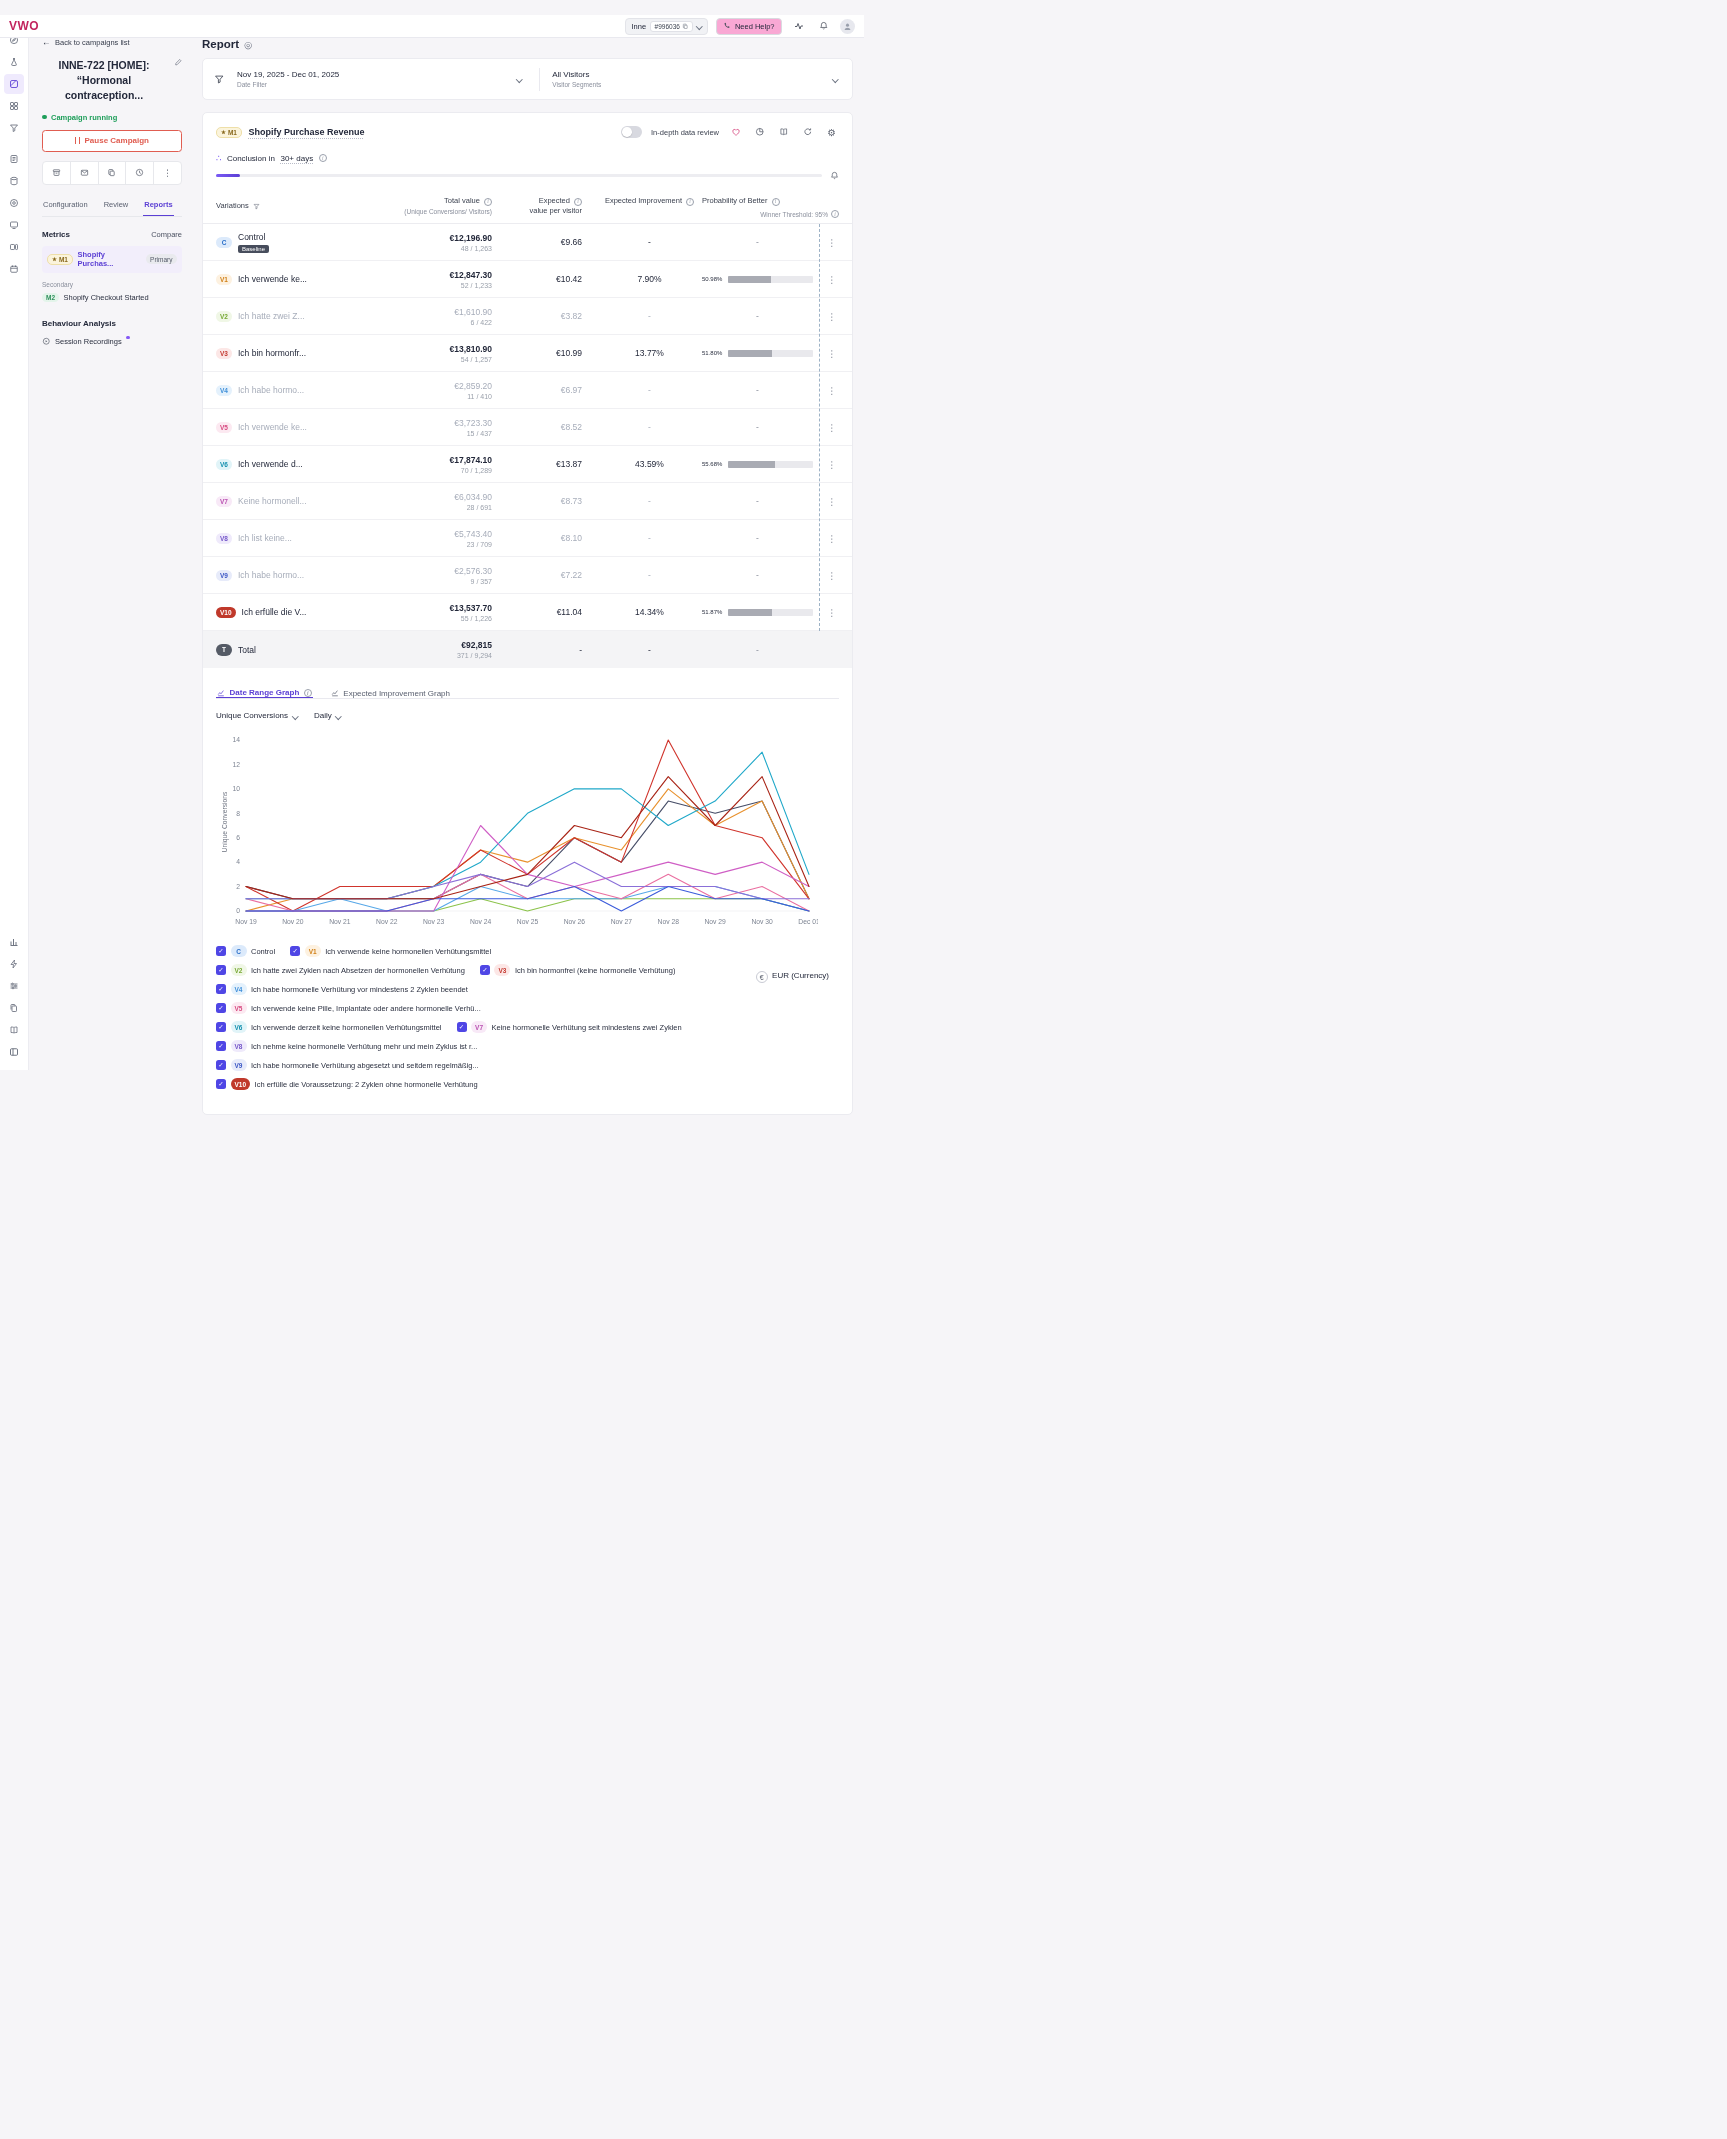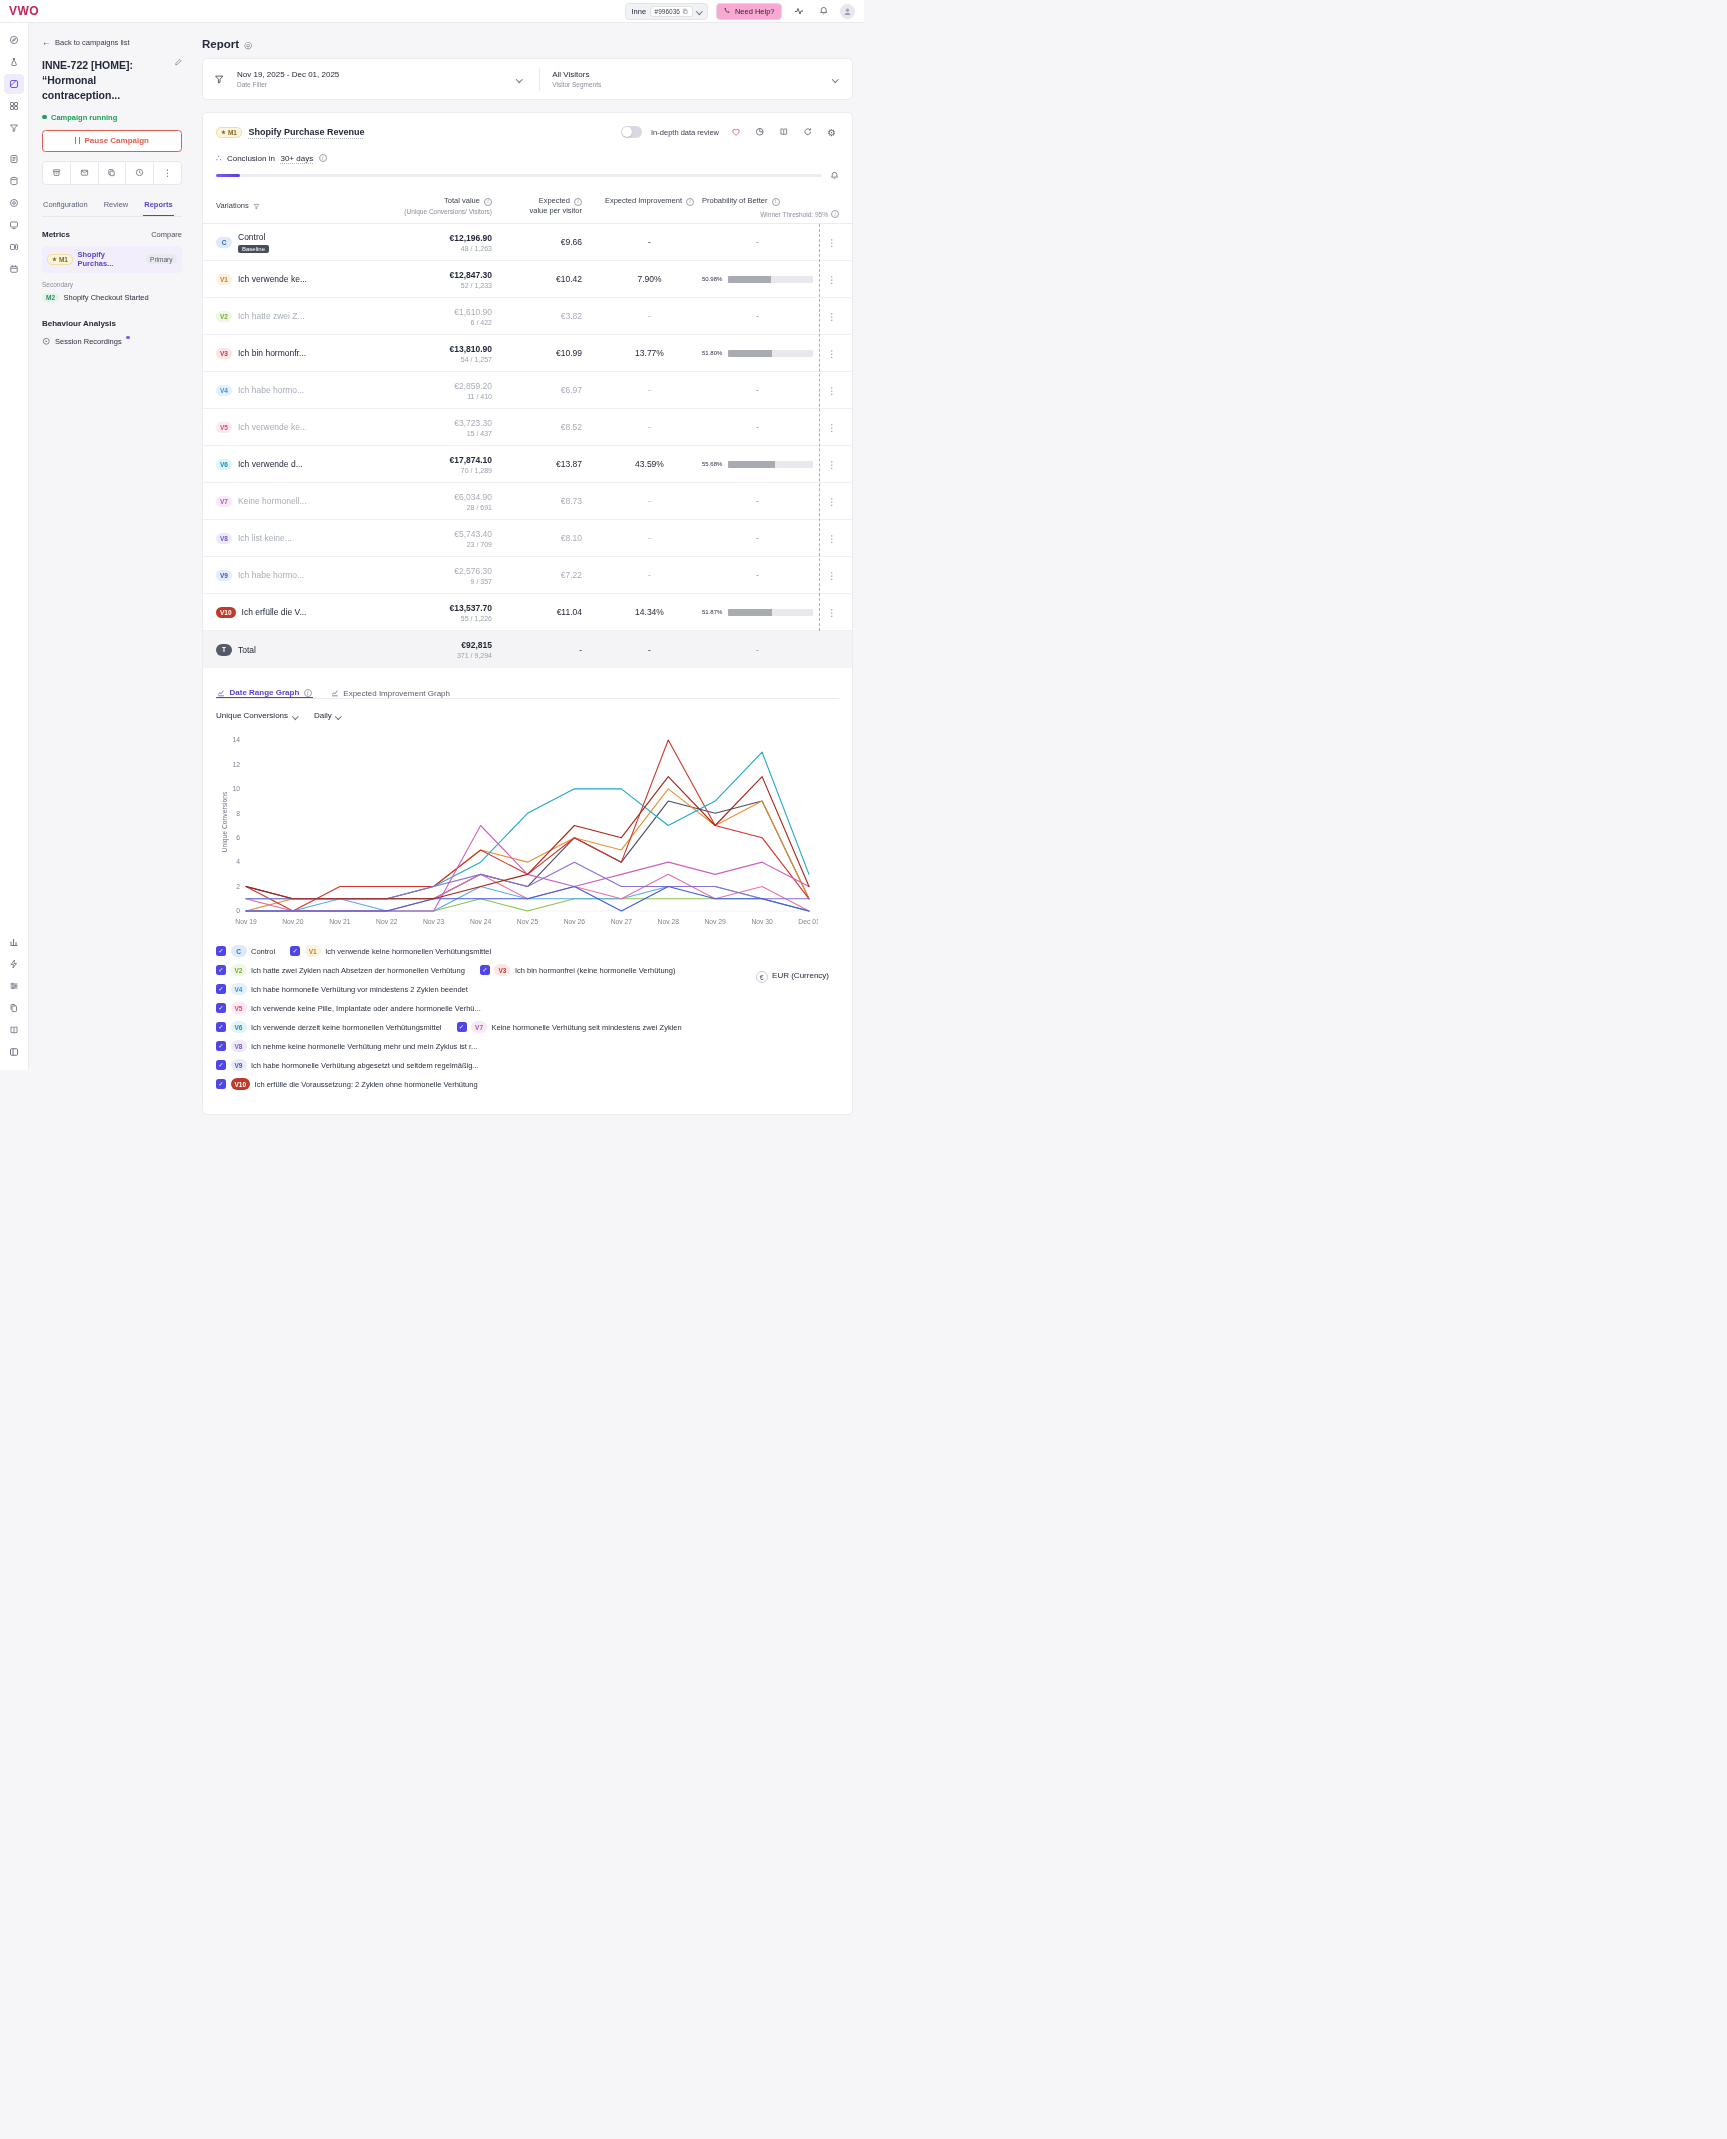--- a/index.html
+++ b/index.html
@@ -1,40 +1,40 @@
 <!DOCTYPE html>
 <html style="font-size:8px"><head>
 <meta charset="utf-8">
 <style>
   * { box-sizing: border-box; margin: 0; padding: 0; }
   html,body { width:864px; min-height:1070px; background:#f6f5f8; font-family:"Liberation Sans",sans-serif; color:#23283a; }
 
   
-  .topbar { position:absolute; top:0; left:0; width:864px; height:23px; background:#fff; border-bottom:0.5px solid #e9e9ef; display:flex; align-items:center; padding:0 9px; z-index:20;gap:46px; }
+  .topbar { position:absolute; top:15px; left:0; width:864px; height:23px; background:#fff; border-bottom:0.5px solid #e9e9ef; display:flex; align-items:center; padding:0 9px; z-index:20;gap:46px; }
   .logo { font-size:12px; font-weight:bold; color:#c2255e; letter-spacing:0.5px; }
   .topbar-right { margin-left:auto; display:flex; align-items:center; gap:8px; }
   .account-chip { display:flex; align-items:center; gap:4px; background:#f1f2f5; border:0.5px solid #e3e4e9; border-radius:4px; height:17px; padding:0 5px; font-size:7.5px; cursor:pointer; }
   .account-id { background:#fff; border:0.5px solid #e0e1e7; border-radius:3px; padding:1px 3.5px; font-size:6.5px; color:#3c4250; display:inline-flex; align-items:center; gap:2.5px; }
   .help-chip { display:flex; align-items:center; gap:4px; border:0.5px solid #d9dae0; border-radius:4px; height:17px; padding:0 6.5px; font-size:7.5px; background:#f9a8d4; cursor:pointer; }
   .icon-btn { width:17px; height:17px; display:flex; align-items:center; justify-content:center; cursor:pointer; color:#4a4f5c; }
   .avatar { width:15px; height:15px; border-radius:50%; background:#e7e8ee; display:flex; align-items:center; justify-content:center; }
 
   
   .rail { position:absolute; top:23px; left:0; width:29px; height:1047px; background:#fff; border-right:0.5px solid #ececf1; display:flex; flex-direction:column; align-items:center; padding:6px 0 7px; }
   .rail-ic { width:20px; height:20px; margin:1px 0; border-radius:4px; display:flex; align-items:center; justify-content:center; color:#606675; cursor:pointer; }
   .rail-ic svg { stroke:#606675; }
   .rail-ic.active { background:#efeafd; }
   .rail-ic.active svg { stroke:#5b3fd4; }
   .rail-gap { height:9px; }
   .rail-spacer { flex:1; }
 
   
   .panel { position:absolute; top:23px; left:29px; width:165px; padding:14px 12px 0 13px; }
   .back-link { display:flex; align-items:center; gap:4.5px; font-size:7.5px; color:#363c4b; cursor:pointer; }
-  .camp-title-row { display:flex; margin-top:11px; }
+  .camp-title-row { display:flex; margin-top:11px;text-align:center; }
   .camp-title { font-size:10.5px; font-weight:bold; line-height:1.42; width:124px; }
   .edit-ic { margin-left:auto; color:#6b7180; cursor:pointer; }
   .status-row { display:flex; align-items:center; gap:4.5px; margin-top:10px; font-size:7.5px; font-weight:bold; color:#1e9e5a; }
   .status-dot { width:4.5px; height:4.5px; border-radius:50%; background:#1e9e5a; }
   .pause-btn { margin-top:8px; width:140px; height:22px; border:0.5px solid #e05d51; color:#e05d51; background:#fff; border-radius:3.5px; font-size:8px; font-weight:bold; display:flex; align-items:center; justify-content:center; gap:5px; cursor:pointer; }
   .pause-ic { display:inline-block; width:4.5px; height:6.5px; border-left:1.5px solid #e05d51; border-right:1.5px solid #e05d51; }
   .action-row { margin-top:9px; display:flex; border:0.5px solid #e7e8ec; border-radius:4px; width:140px; background:#fff; }
   .action-btn { flex:1; height:22px; display:flex; align-items:center; justify-content:center; border-right:0.5px solid #e7e8ec; color:#555b69; cursor:pointer; }
   .action-btn:last-child { border-right:none; }
   .side-tabs { display:flex; gap:14px; margin-top:15px; border-bottom:0.5px solid #e7e8ec; width:140px; }

